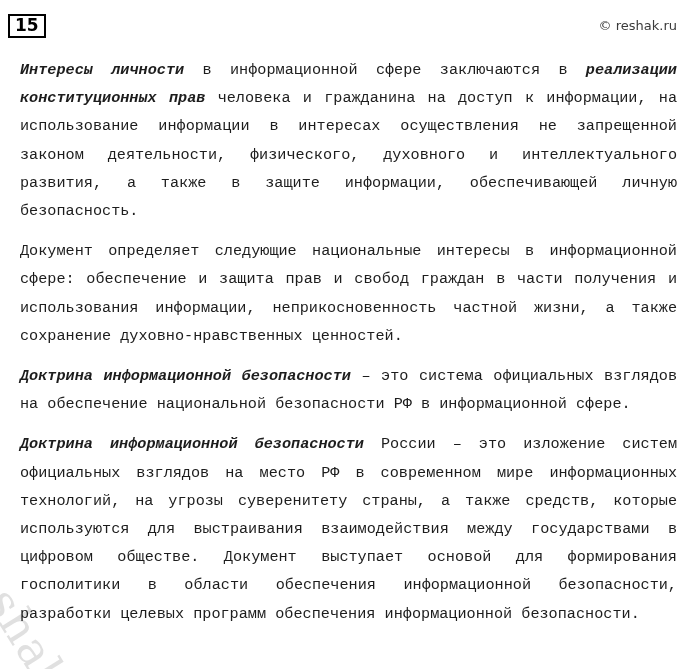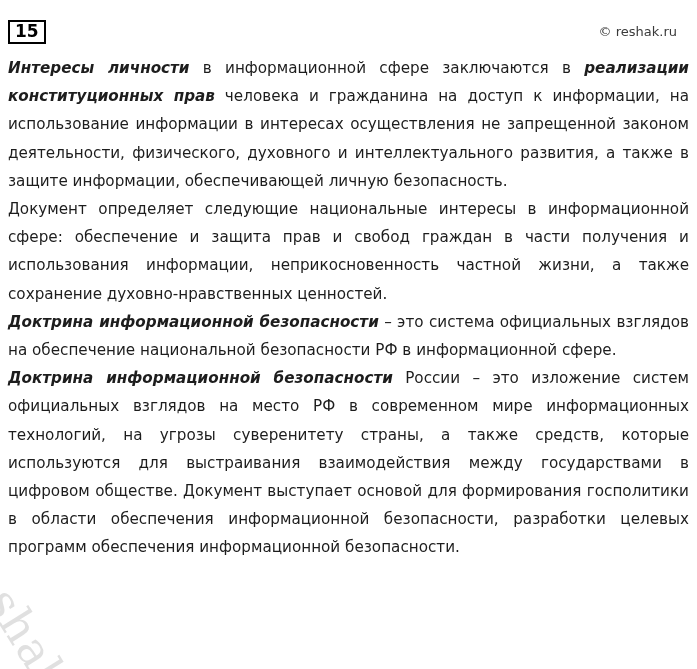--- a/index.html
+++ b/index.html
@@ -13,21 +13,21 @@
     font-family: "DejaVu Sans", sans-serif;
     color: #1a1a1a;
     position: relative;
     overflow: hidden;
   }
   .page {
     position: relative;
     width: 697px;
     height: 628px;
     box-sizing: border-box;
-    padding: 20px 8px 0 8px;
+    padding: 14px 8px 0 8px;
   }
   .top-row {
     position: relative;
     height: 30px;
   }
   .task-number {
     display: inline-block;
     border: 2px solid #000000;
     padding: 1px 5px 2px 5px;
     font-family: "DejaVu Sans", sans-serif;
@@ -51,21 +51,22 @@
     margin-top: 4px;
     font-size: 15.2px;
     line-height: 28.2px;
     text-align: justify;
     text-justify: inter-word;
     color: #1d1d1d;
     position: relative;
     z-index: 2;
   }
   .body-text p {
-    margin: 0;
+    margin: 12px;
+    font-family: Liberation Mono, monospace;
   }
   .bi {
     font-weight: bold;
     font-style: italic;
   }
   
   .watermark-diag {
     position: absolute;
     left: -6px;
     top: 495px;

